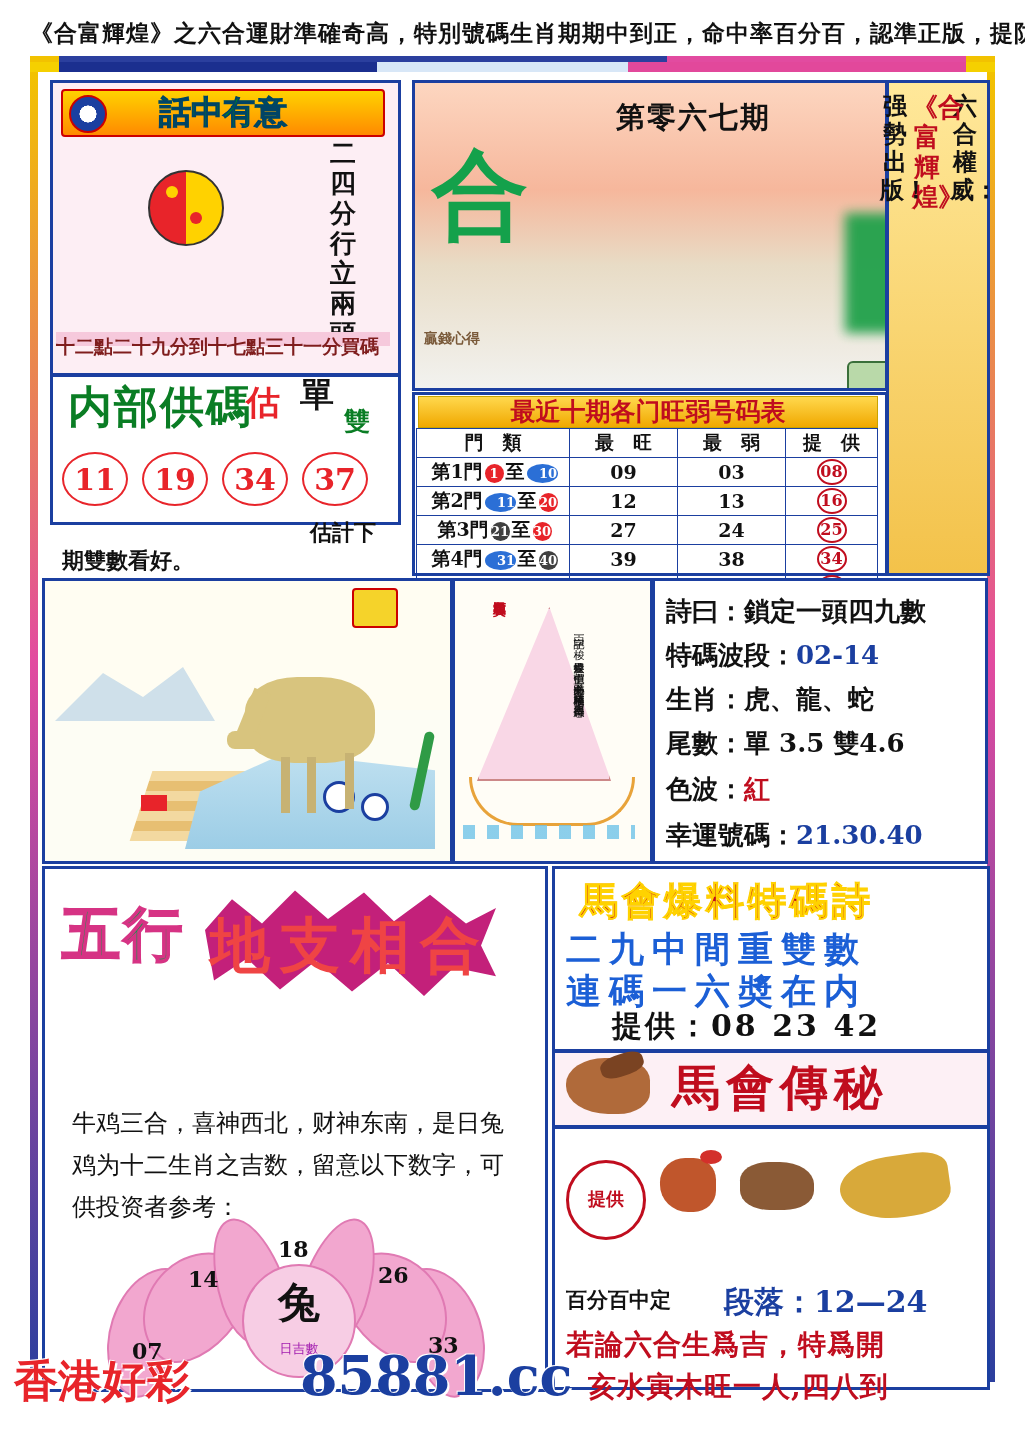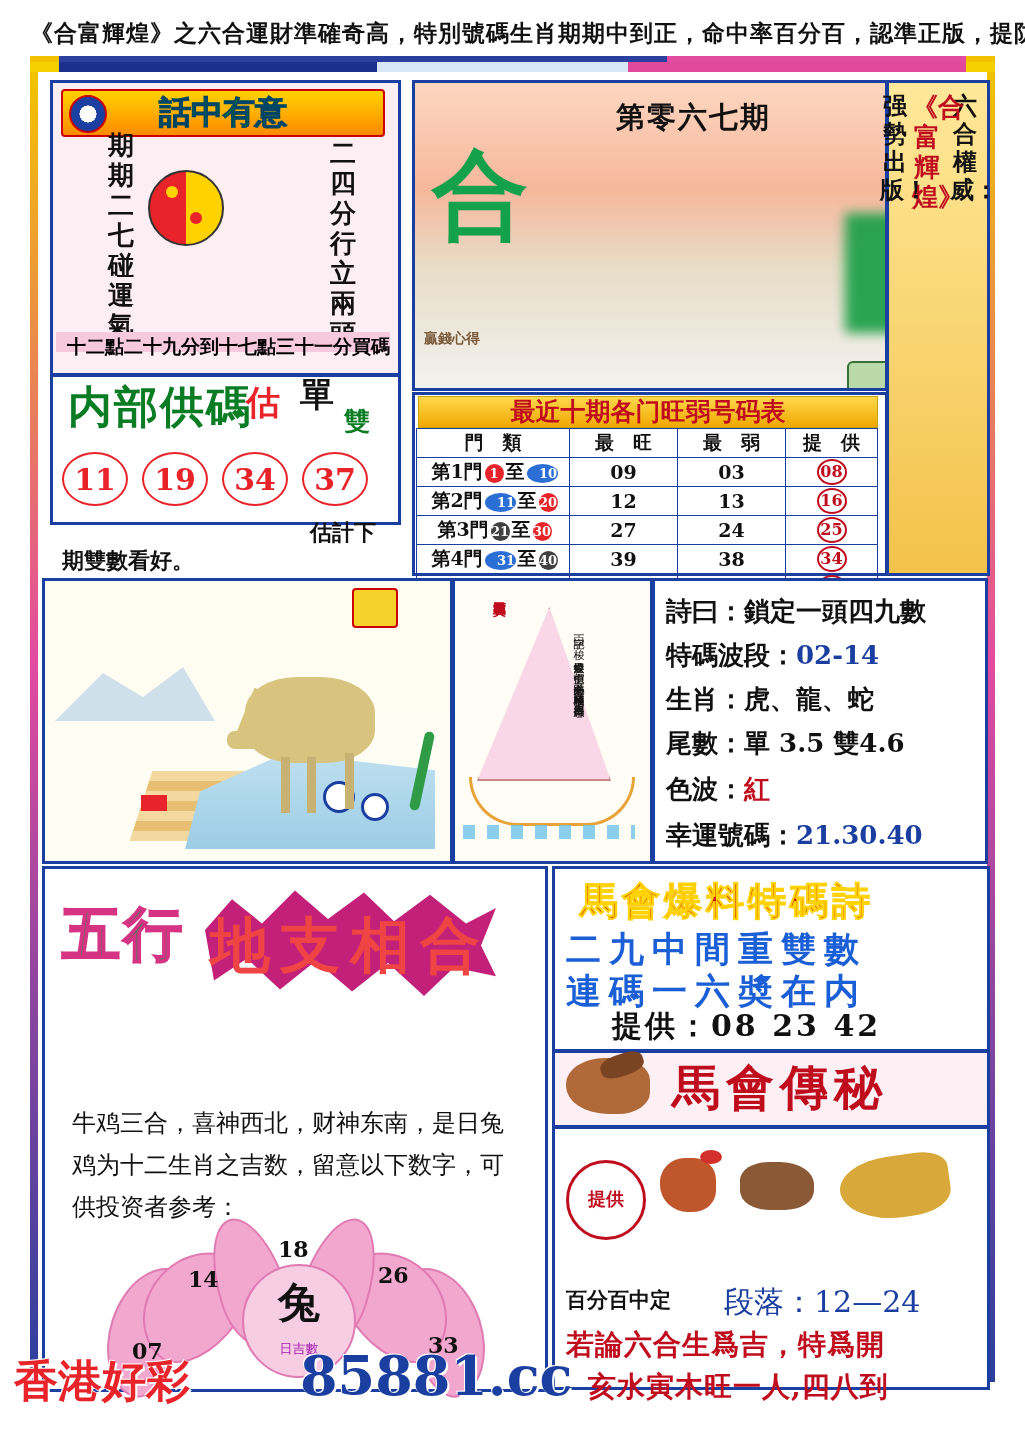--- a/index.html
+++ b/index.html
@@ -62,22 +62,22 @@
     position:absolute;left:104px;top:130px;width:34px;
     font-size:26px;line-height:30px;color:#111;font-weight:bold;text-align:center;
     font-family:"DejaVu Serif","Liberation Serif",serif;
   }
   .hz-col-r{
     position:absolute;left:326px;top:138px;width:34px;
     font-size:26px;line-height:30px;color:#111;font-weight:bold;text-align:center;
     font-family:"DejaVu Serif","Liberation Serif",serif;
   }
   .hz-bottom{
-    position:absolute;left:56px;top:332px;width:334px;height:20px;
-    background:#f6c9dc;text-align:right;font-size:19px;color:#000000;line-height:28px;
+    position:absolute;left:56px;top:332px;width:334px;height:14px;
+    background:#f6c9dc;text-align:left;font-size:19px;color:#7f1d1d;line-height:28px;
     font-family:"DejaVu Serif","Liberation Serif",serif;font-weight:bold;
   }
 
   
   .blk-neibu{
     position:absolute;left:50px;top:374px;width:345px;height:145px;
     border:3px solid #1b3fa0;background:#fff;
   }
   .neibu-title{
     position:absolute;left:68px;top:378px;font-size:44px;font-weight:bold;color:#0a7d24;
@@ -346,21 +346,21 @@
   .seal b{display:block;margin-top:24px;font-size:18px;}
   .rooster{position:absolute;left:660px;top:1158px;width:56px;height:54px;background:#c0562c;border-radius:45% 40% 40% 50%;}
   .rooster-comb{position:absolute;left:700px;top:1150px;width:22px;height:14px;background:#d3302b;border-radius:50%;}
   .horse2{position:absolute;left:740px;top:1162px;width:74px;height:48px;background:#8a5a36;border-radius:38% 46% 40% 40%;}
   .dragon{position:absolute;left:840px;top:1156px;width:110px;height:62px;background:#d8a93a;border-radius:50% 30% 40% 60%;transform:rotate(-8deg);}
   .bt-line1{
     position:absolute;left:566px;top:1286px;font-size:21px;font-weight:bold;color:#111;
     font-family:"DejaVu Serif","Liberation Serif",serif;
   }
   .bt-duan{
-    position:absolute;left:724px;top:1282px;font-size:30px;font-weight:normal;color:#1b3fa0;
+    position:absolute;left:724px;top:1282px;font-size:30px;font-weight:bold;color:#1b3fa0;
     font-family:"DejaVu Serif","Liberation Serif",serif;
   }
   .bt-red1{
     position:absolute;left:566px;top:1326px;font-size:28px;font-weight:bold;color:#c00d1e;
     font-family:"DejaVu Serif","Liberation Serif",serif;letter-spacing:1px;
   }
   .bt-red2{
     position:absolute;left:556px;top:1368px;font-size:28px;font-weight:bold;color:#c00d1e;
     font-family:"DejaVu Serif","Liberation Serif",serif;letter-spacing:1px;margin-left:32px;
   }
@@ -385,21 +385,20 @@
   <div class="topline">《合富輝煌》之六合運財準確奇高，特別號碼生肖期期中到正，命中率百分百，認準正版，提防假冒。</div>
   <div class="rainbow"></div>
   <div class="rainbow2"></div>
   <div class="sideband"></div>
   <div class="sideband-r"></div>
 
   <div class="blk-huazhong">
     <div class="huazhong-title">話中有意</div>
     <div class="hz-logo"></div>
   </div>
-  <div class="hz-col-l">期期二七碰運氣</div>
   <div class="hz-col-r">二四分行立兩頭</div>
   <div class="yin-yang"></div>
   <div class="yy-dot1"></div>
   <div class="yy-dot2"></div>
   <div class="hz-bottom">十二點二十九分到十七點三十一分買碼</div>
 
   <div class="blk-neibu"></div>
   <div class="neibu-title">内部供碼</div>
   <div class="neibu-gu">估</div>
   <div class="neibu-dan">單</div>

